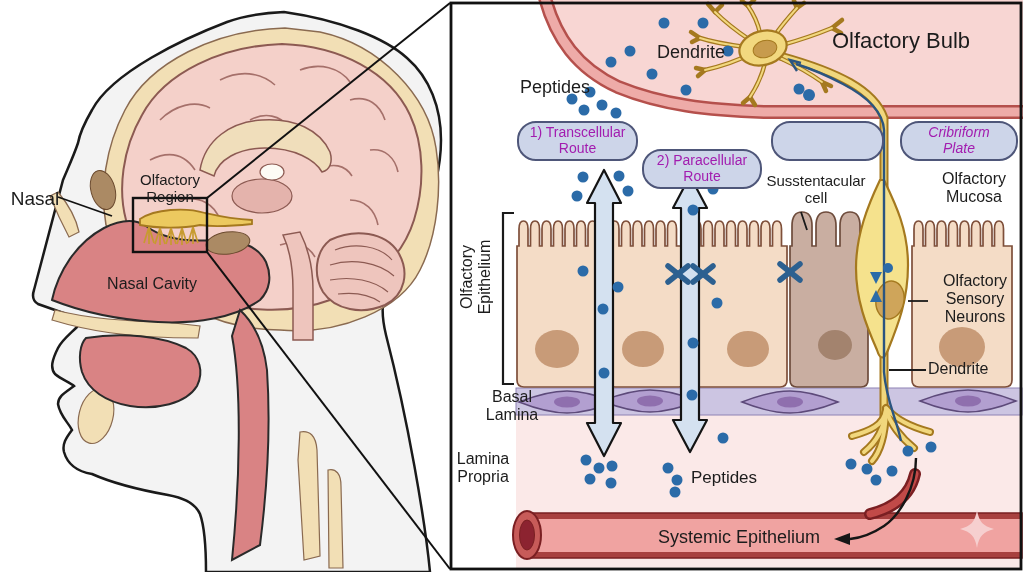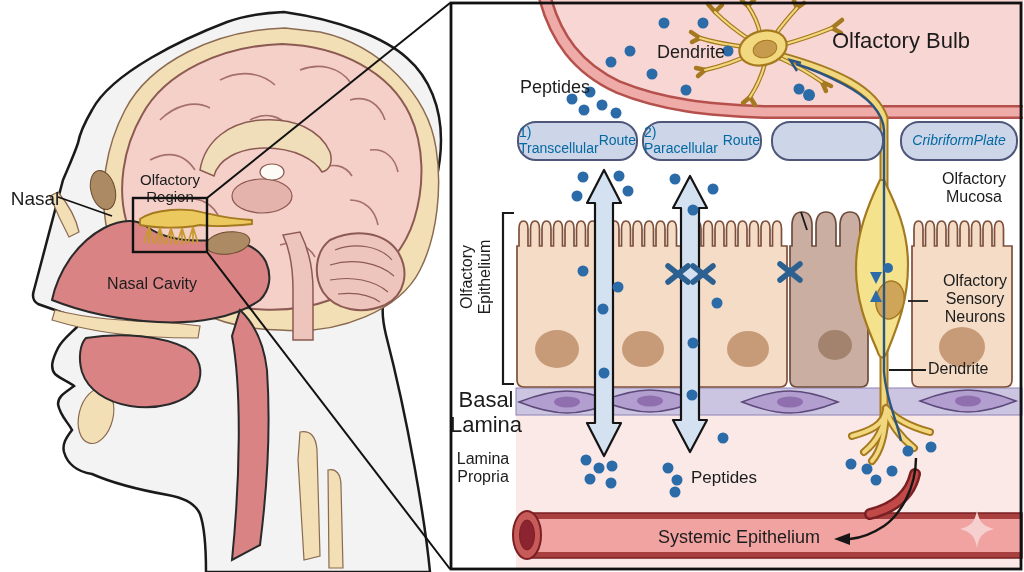--- a/index.html
+++ b/index.html
@@ -4,22 +4,22 @@
 <style>
   html,body{margin:0;padding:0;}
   body{width:1024px;height:572px;position:relative;overflow:hidden;background:#ffffff;
        font-family:"Liberation Sans",sans-serif;}
   #art{position:absolute;left:0;top:0;z-index:1;}
   .lbl{position:absolute;z-index:3;color:#1c1c1c;text-align:center;line-height:1.13;
        white-space:nowrap;font-family:"Liberation Sans",sans-serif;}
   .lbl span{display:block;}
   .pill{position:absolute;top:121px;height:40px;box-sizing:border-box;z-index:2;
         background:#cdd5e9;border:2px solid #4e5679;border-radius:19px;
-        display:flex;flex-direction:row;align-items:center;justify-content:center;
-        font-size:14px;line-height:1.12;color:#0369a1;}
+        display:flex;flex-direction:column;align-items:center;justify-content:center;
+        font-size:14px;line-height:1.12;color:#a21caf;}
   .rot{transform:rotate(-90deg);}
 </style>
 </head>
 <body>
 
 <svg id="art" width="1024" height="572" viewBox="0 0 1024 572">
 
   <g>
     <path d="M 284,12 C 262,13 240,17 227,22 C 185,38 112,72 92,110 C 85,122 80,132 78,143
          C 74,155 68,168 63,180 L 34,290 C 32,296 33,301 38,304 L 72,316 C 78,318 80,322 77,327
@@ -295,51 +295,53 @@
     <line x1="889" y1="370" x2="926" y2="370" stroke="#1a1a1a" stroke-width="1.8"></line>
 
     <rect x="451" y="3" width="570" height="566" fill="none" stroke="#111111" stroke-width="2.8"></rect>
   </g>
 </svg>
 
 <div class="pill" style="left:517px;width:121px;">
   <span>1) Transcellular</span>
   <span>Route</span>
 </div>
-<div class="pill" style="left:642px;width:120px;">
+<div class="pill" style="left:642px;width:120px;margin-top:28px;">
   <span>2) Paracellular</span>
   <span>Route</span>
 </div>
 <div class="pill" style="left:771px;width:113px;"></div>
 <div class="pill" style="left:900px;width:118px;font-style:italic;">
   <span>Cribriform</span>
   <span>Plate</span>
 </div>
 
 <div class="lbl" style="left:10px;top:188px;width:50px;font-size:19px;">Nasal</div>
 <div class="lbl" style="left:113px;top:172px;width:114px;font-size:15px;">
   <span>Olfactory</span>
   <span>Region</span>
 </div>
 <div class="lbl" style="left:72px;top:275px;width:160px;font-size:16px;">Nasal Cavity</div>
 
 <div class="lbl" style="left:503px;top:77px;width:104px;font-size:18px;">Peptides</div>
 <div class="lbl" style="left:639px;top:42px;width:104px;font-size:18px;">Dendrite</div>
 <div class="lbl" style="left:821px;top:29px;width:160px;font-size:22px;">Olfactory Bulb</div>
 <div class="lbl" style="left:738px;top:173px;width:156px;font-size:15px;">
+  <span>Susstentacular</span>
+  <span>cell</span>
 </div>
 <div class="lbl" style="left:904px;top:170px;width:140px;font-size:16px;">
   <span>Olfactory</span>
   <span>Mucosa</span>
 </div>
 <div class="lbl rot" style="left:413px;top:257px;width:130px;height:40px;font-size:16px;">
   <span>Olfactory</span>
   <span>Epithelium</span>
 </div>
-<div class="lbl" style="left:426px;top:388px;width:120px;font-size:22px;">
+<div class="lbl" style="left:452px;top:388px;width:120px;font-size:16px;">
   <span>Basal</span>
   <span>Lamina</span>
 </div>
 <div class="lbl" style="left:423px;top:450px;width:120px;font-size:16px;">
   <span>Lamina</span>
   <span>Propria</span>
 </div>
 <div class="lbl" style="left:925px;top:272px;width:100px;font-size:16px;">
   <span>Olfactory</span>
   <span>Sensory</span>

